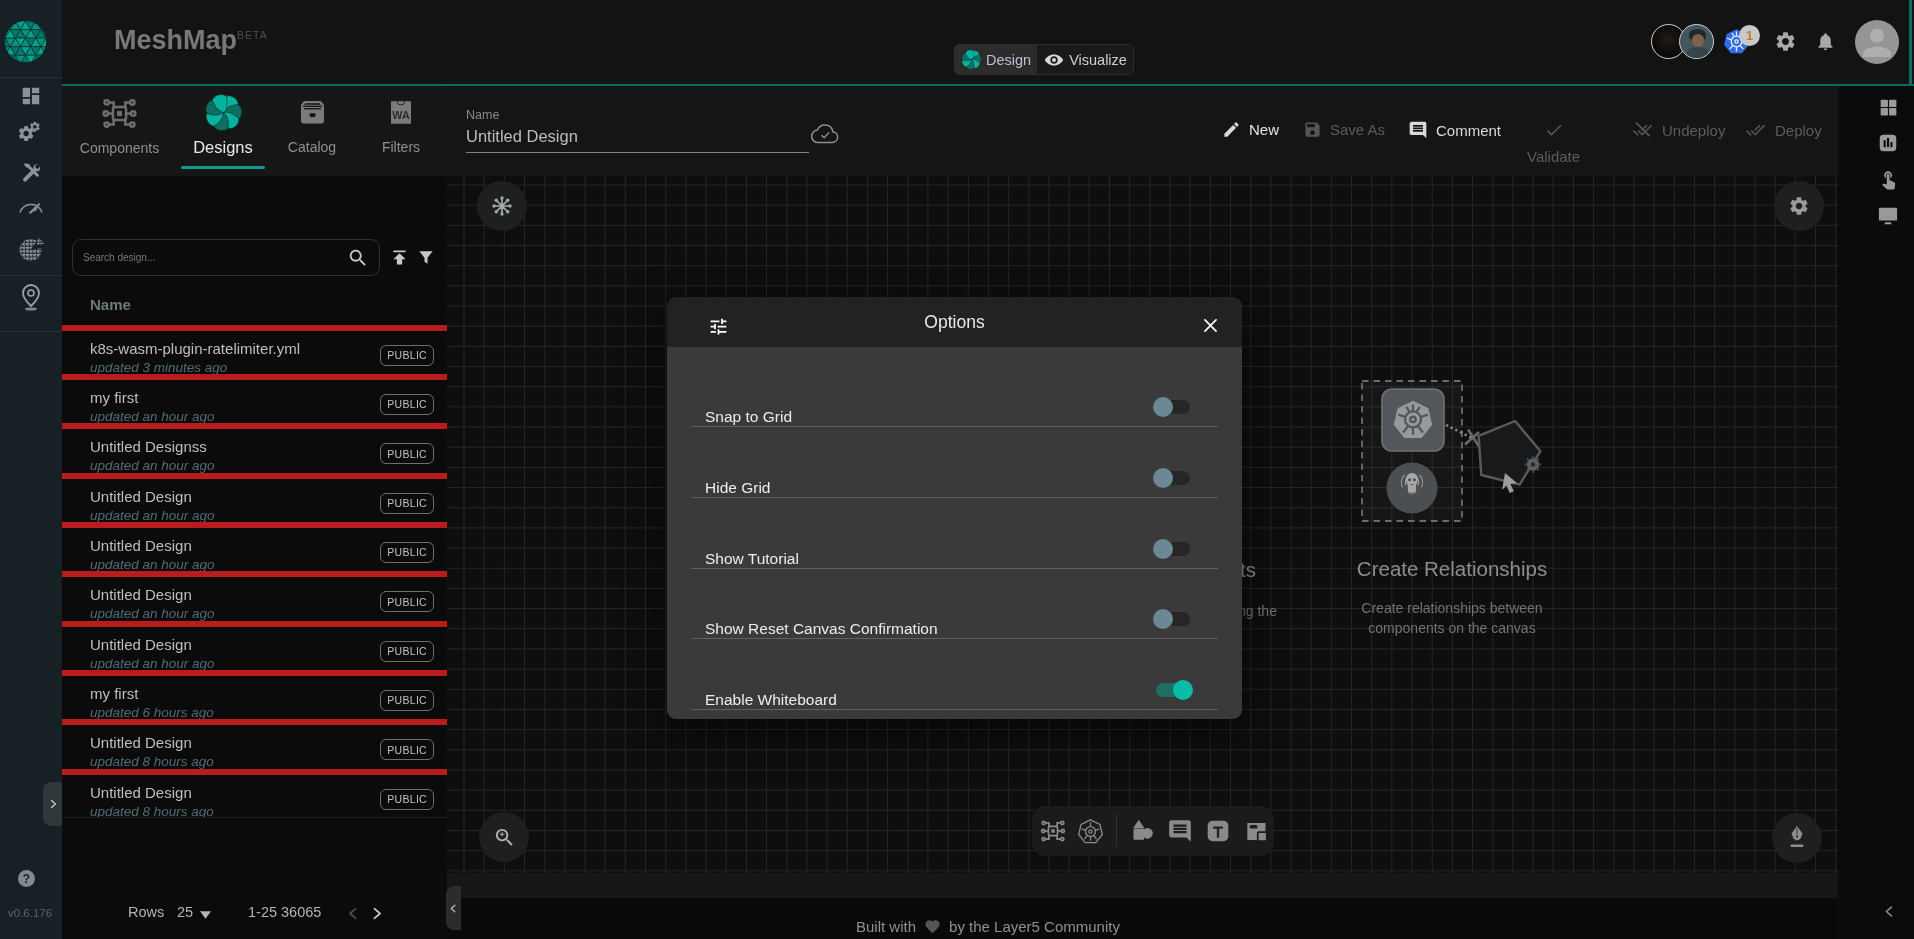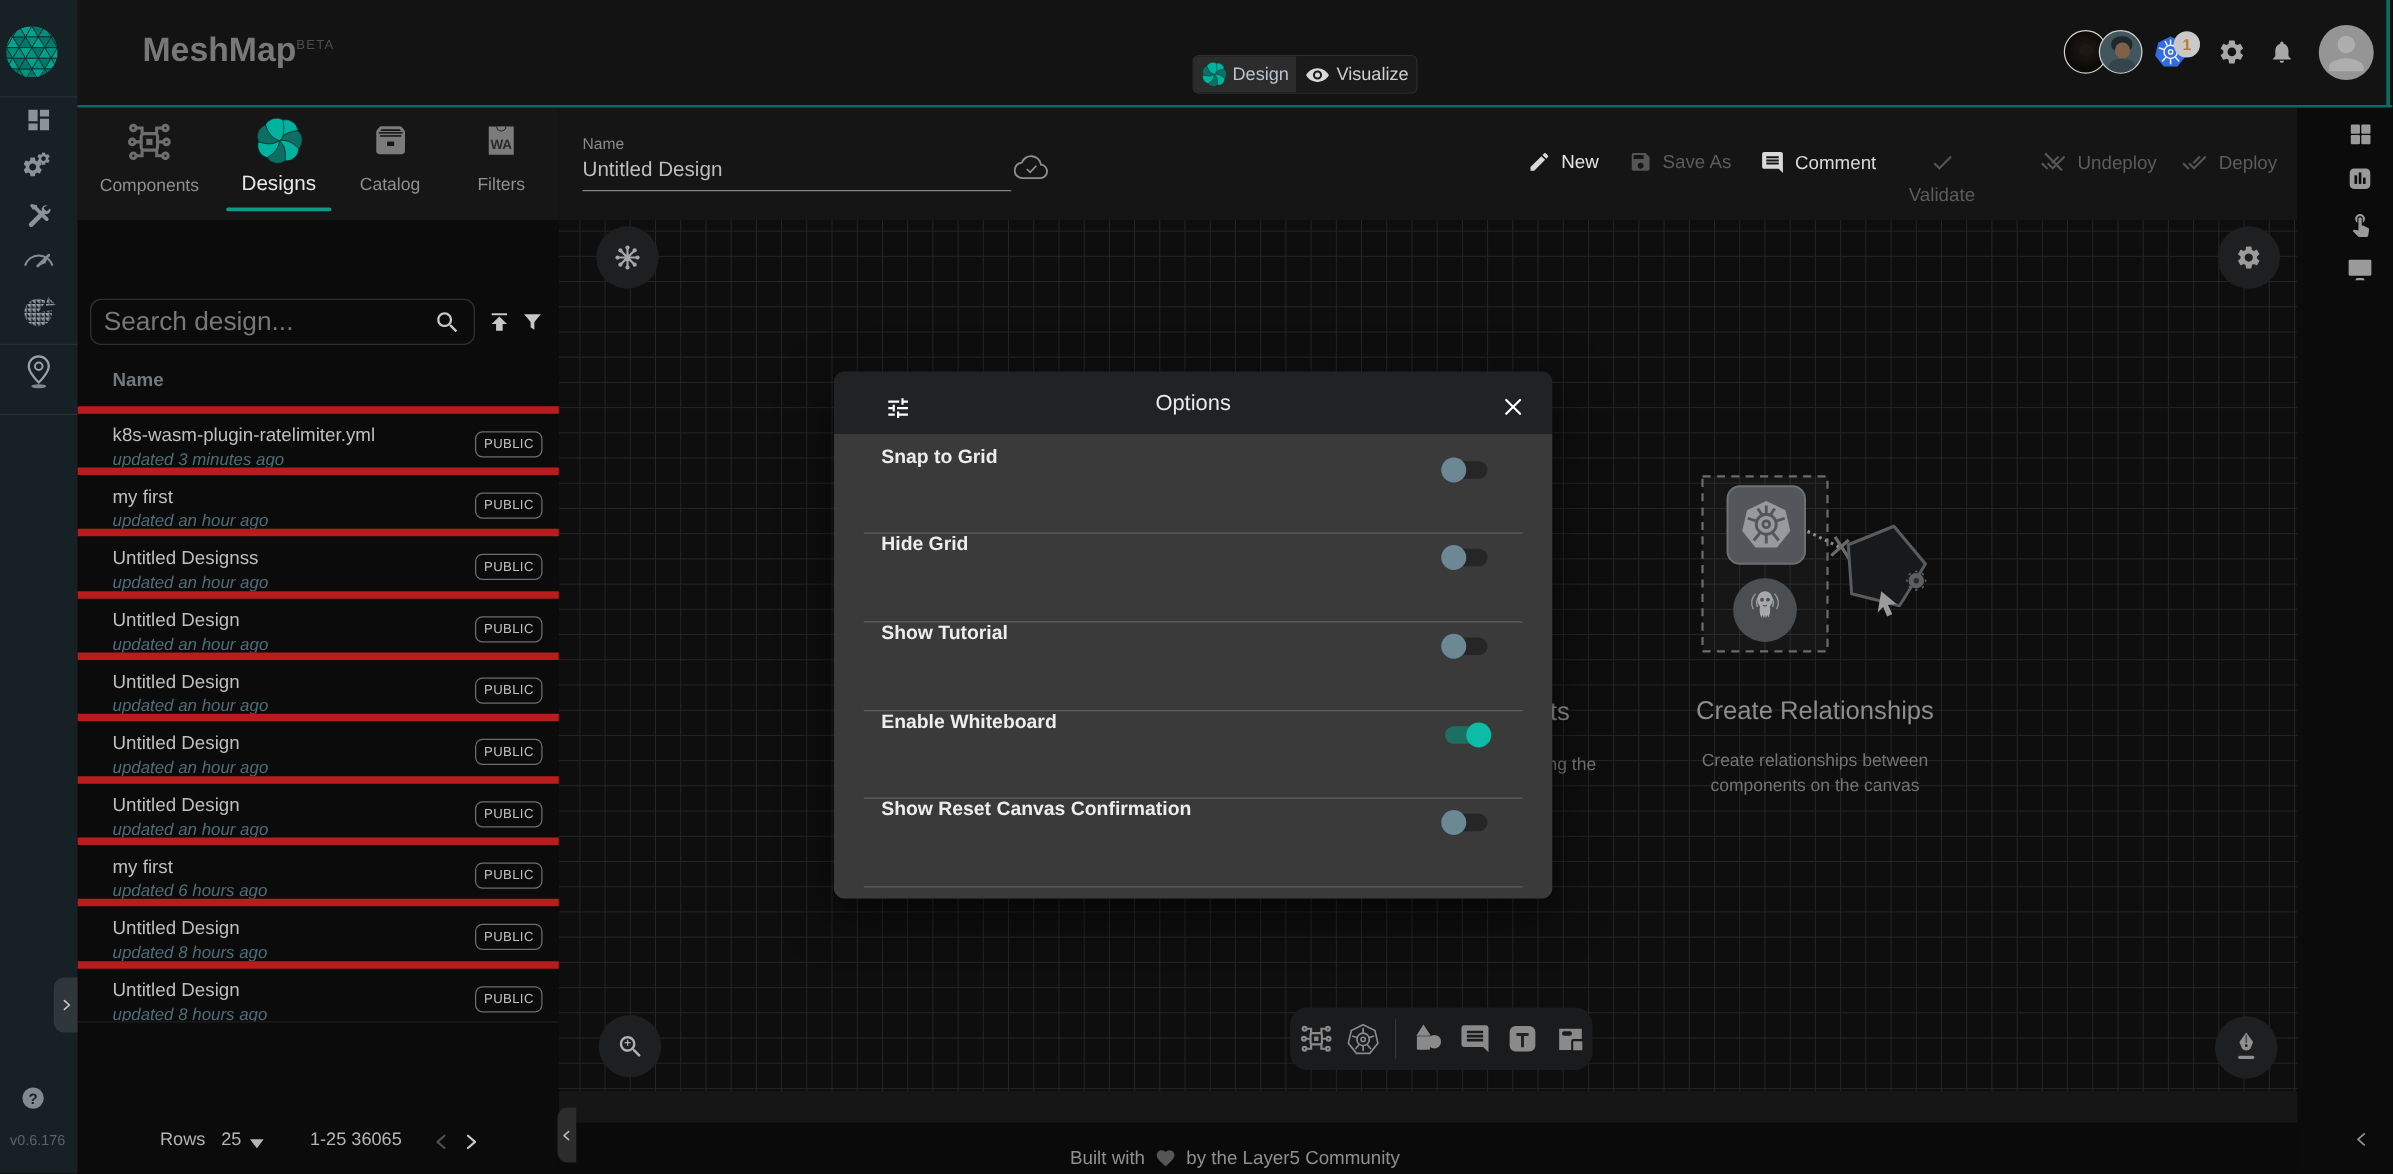--- a/index.html
+++ b/index.html
@@ -27,21 +27,21 @@
   .vver { position:absolute; left:8px; top:907px; font-size:11.5px; color:#5a6568; }
 
   
   .lpanel { position:absolute; left:62px; top:86px; width:385px; height:853px; background:#0b0b0b; z-index:4;}
   .tabs { position:absolute; left:0; top:0; width:385px; height:90px; background:#161616; display:flex; }
   .tab { position:relative; display:flex; flex-direction:column; align-items:center; justify-content:flex-start; }
   .blackbar { position:absolute; left:0; top:90px; width:385px; height:50px; background:#010101; color:#c6c6c6;
      font-size:14px; letter-spacing:.5px; display:flex; align-items:center; justify-content:center; }
   .searchbox { position:absolute; left:10px; top:153px; width:308px; height:37px; border:1px solid #303030; border-radius:9px;
      display:flex; align-items:center; padding:0 10px; }
-  .searchbox .ph { color:#787878; font-size:21px; flex:1; }
+  .searchbox .ph { color:#787878; font-size:10px; flex:1; }
   .nameHdr { position:absolute; left:28px; top:210px; color:#6e7a80; font-weight:bold; font-size:15px;}
   .list { position:absolute; left:0; top:238.5px; width:385px; }
   .lrow { position:relative; width:385px; height:49.35px; border-top:6px solid #b91c1c; overflow:hidden; }
   .lrow .nm { position:absolute; left:28px; top:9px; color:#bfbfbf; font-size:15px; white-space:nowrap;}
   .lrow .up { position:absolute; left:28px; top:29px; color:#4e6d77; font-size:13.5px; font-style:italic;}
   .lrow .chip { position:absolute; right:13px; top:14px; height:21px; padding:0 6px; border:1px solid #6e6e6e; border-radius:6px;
      color:#c2c2c2; font-size:10.5px; display:flex; align-items:center; letter-spacing:.3px;}
   .pag { position:absolute; left:0; top:810px; width:385px; height:40px; color:#b5b5b5; font-size:14.5px; }
   .lph { position:absolute; left:446px; top:886px; width:15px; height:44px; background:#2c2c2c; border-radius:8px 0 0 8px;
      display:flex; align-items:center; justify-content:center; z-index:7;}
@@ -70,21 +70,21 @@
   
   .pfoot { position:absolute; left:62px; top:908px; width:1852px; height:36px; z-index:4;
      display:flex; align-items:center; justify-content:center; gap:7px; color:#8f8f8f; font-size:15px;}
 
   
   .modal { position:absolute; left:667px; top:257px; width:575px; height:422px; border-radius:9px; overflow:hidden;
      box-shadow:0 12px 40px rgba(0,0,0,.55); z-index:20;margin-top:40px; }
   .mhead { position:absolute; left:0; top:0; width:575px; height:50px; background:#202224; display:flex; align-items:center; }
   .mtitle { position:absolute; width:575px; text-align:center; color:#e9e9e9; font-size:17.5px;}
   .mbody { position:absolute; left:0; top:50px; width:575px; height:372px; background:#3a3a3a; }
-  .mrow { position:relative; margin:0 24px; height:70.8px; border-bottom:1px solid #606060; display:flex; align-items:flex-start;font-weight:bold; }
+  .mrow { position:relative; margin:0 24px; height:70.8px; border-bottom:1px solid #606060; display:flex; align-items:flex-end; }
   .mrow:first-child { height:80px; padding-top:10px; }
   .mrow .lab { color:#ededed; font-size:15.5px; margin-left:14px;}
   .msw { position:absolute; right:16px; width:58px; height:38px; }
   .msw .track { position:absolute; left:12px; top:12px; width:34px; height:14px; border-radius:7px; background:#262626;}
   .msw .thumb { position:absolute; top:9px; width:20px; height:20px; border-radius:50%; background:#6b8894;}
   .msw.off .thumb { left:9px; }
   .msw.on .track { background:#1d6e63; }
   .msw.on .thumb { left:29px; background:#0cbca6; }
 </style>
 </head>
@@ -633,27 +633,27 @@
         </div>
       </div>
     <div class="mrow">
         <span class="lab">Show Tutorial</span>
         <div class="msw off">
           <div class="track"></div>
           <div class="thumb"></div>
         </div>
       </div>
     <div class="mrow">
+        <span class="lab">Show Reset Canvas Confirmation</span>
+        <div class="msw off">
+          <div class="track"></div>
+          <div class="thumb"></div>
+        </div>
+      </div>
+    <div class="mrow">
         <span class="lab">Enable Whiteboard</span>
         <div class="msw on">
           <div class="track"></div>
           <div class="thumb"></div>
         </div>
       </div>
-    <div class="mrow">
-        <span class="lab">Show Reset Canvas Confirmation</span>
-        <div class="msw off">
-          <div class="track"></div>
-          <div class="thumb"></div>
-        </div>
-      </div>
   </div>
 </div>
 
 </body></html>

